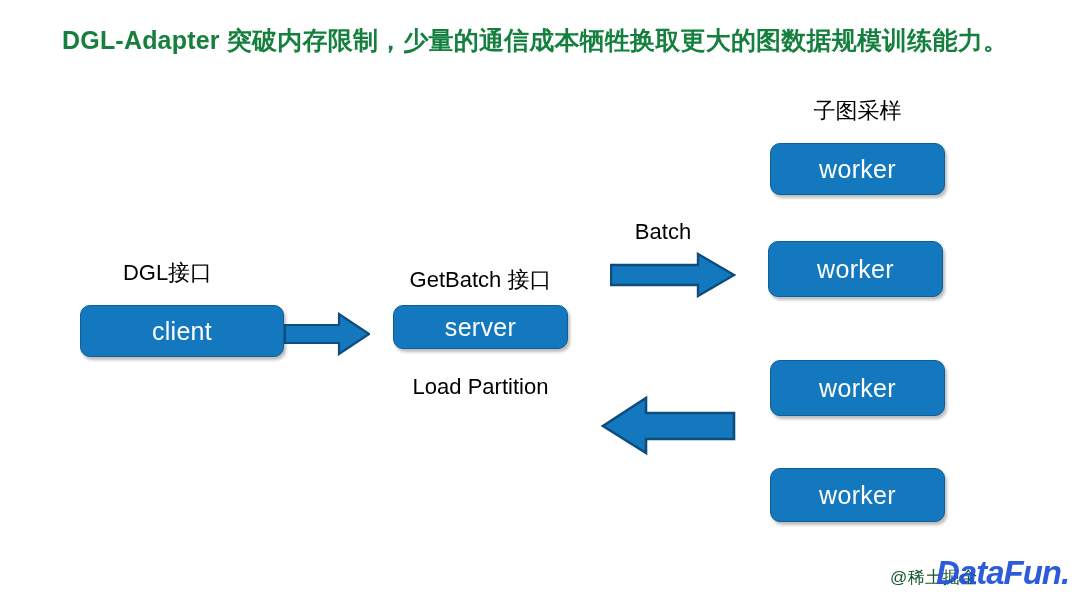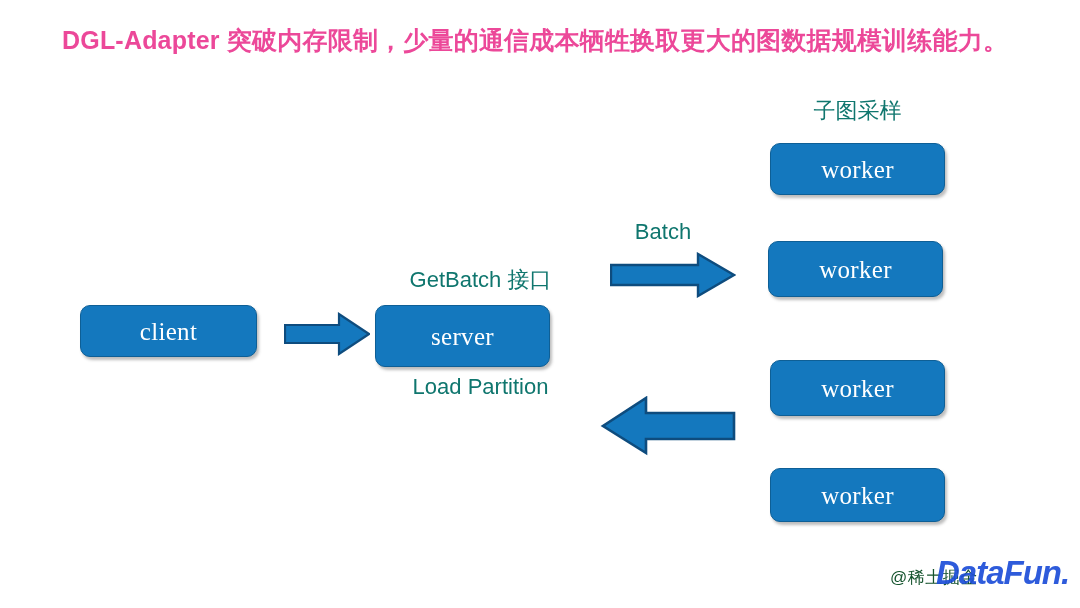--- a/index.html
+++ b/index.html
@@ -19,47 +19,46 @@
   }
 
   
   #slide-title {
     position: absolute;
     left: 62px;
     top: 24px;
     width: 980px;
     font-size: 25px;
     font-weight: bold;
-    color: #ec4899;
+    color: #15803d;
     letter-spacing: 0.2px;
     white-space: nowrap;
   }
 
   
   .plain-label {
     position: absolute;
-    color: #0f766e;
+    color: #000000;
     font-size: 22px;
     font-weight: normal;
     white-space: nowrap;
     text-align: center;
   }
 
   
   .node-box {
     position: absolute;
     box-sizing: border-box;
     background: #1478BE;
     border: 1.5px solid #0E5F96;
     border-radius: 10px;
     box-shadow: 2px 3px 3px rgba(90,90,90,0.40);
     display: flex;
     align-items: center;
     justify-content: center;
-    font-family: Liberation Serif, serif;
   }
   .node-box .node-label {
     color: #ffffff;
     font-size: 25px;
     font-weight: normal;
     line-height: 1;
     letter-spacing: 0.3px;
   }
 
   
@@ -98,34 +97,35 @@
     letter-spacing: -1px;
   }
 </style>
 </head>
 <body>
 
 <div id="slide">
 
   <div id="slide-title">DGL-Adapter 突破内存限制，少量的通信成本牺牲换取更大的图数据规模训练能力。</div>
 
+  <div class="plain-label" style="left:80px; top:258px; width:175px;">DGL接口</div>
 
-  <div class="node-box" style="left:80px; top:305px; width:177px; height:52px;">
+  <div class="node-box" style="left:80px; top:305px; width:204px; height:52px;">
     <span class="node-label">client</span>
   </div>
 
   <div class="arrow" style="left:284px; top:312px;">
     <svg width="86" height="44" viewBox="0 0 86 44">
       <polygon points="1,13 55,13 55,2 85,22 55,42 55,31 1,31" fill="#1478BE" stroke="#0E4C7E" stroke-width="2.2" stroke-linejoin="miter"></polygon>
     </svg>
   </div>
 
   <div class="plain-label" style="left:393px; top:265px; width:175px;">GetBatch 接口</div>
 
-  <div class="node-box" style="left:375px; top:305px; width:175px; height:62px;justify-content:center;">
+  <div class="node-box" style="left:393px; top:305px; width:175px; height:44px;justify-content:center;">
     <span class="node-label">server</span>
   </div>
 
   <div class="plain-label" style="left:393px; top:374px; width:175px;">Load Partition</div>
 
   <div class="plain-label" style="left:608px; top:219px; width:110px;">Batch</div>
 
   <div class="arrow" style="left:610px; top:252px;">
     <svg width="126" height="46" viewBox="0 0 126 46">
       <polygon points="1,13 88,13 88,2 124,23 88,44 88,33 1,33" fill="#1478BE" stroke="#0E4C7E" stroke-width="2.4" stroke-linejoin="miter"></polygon>

